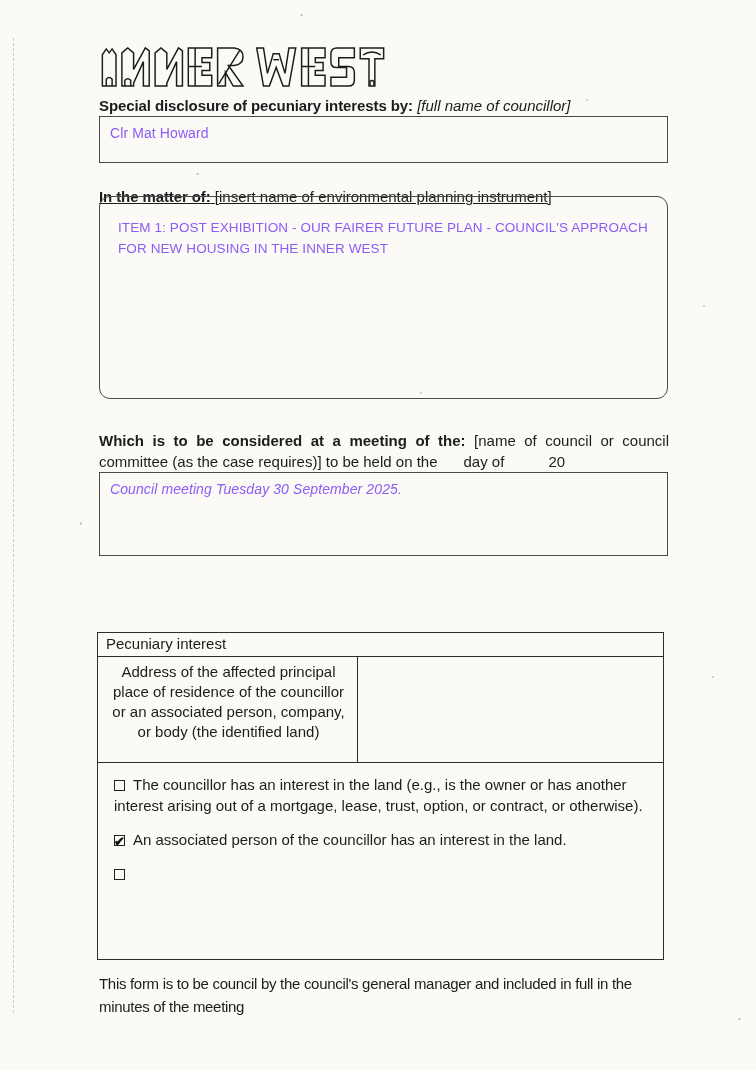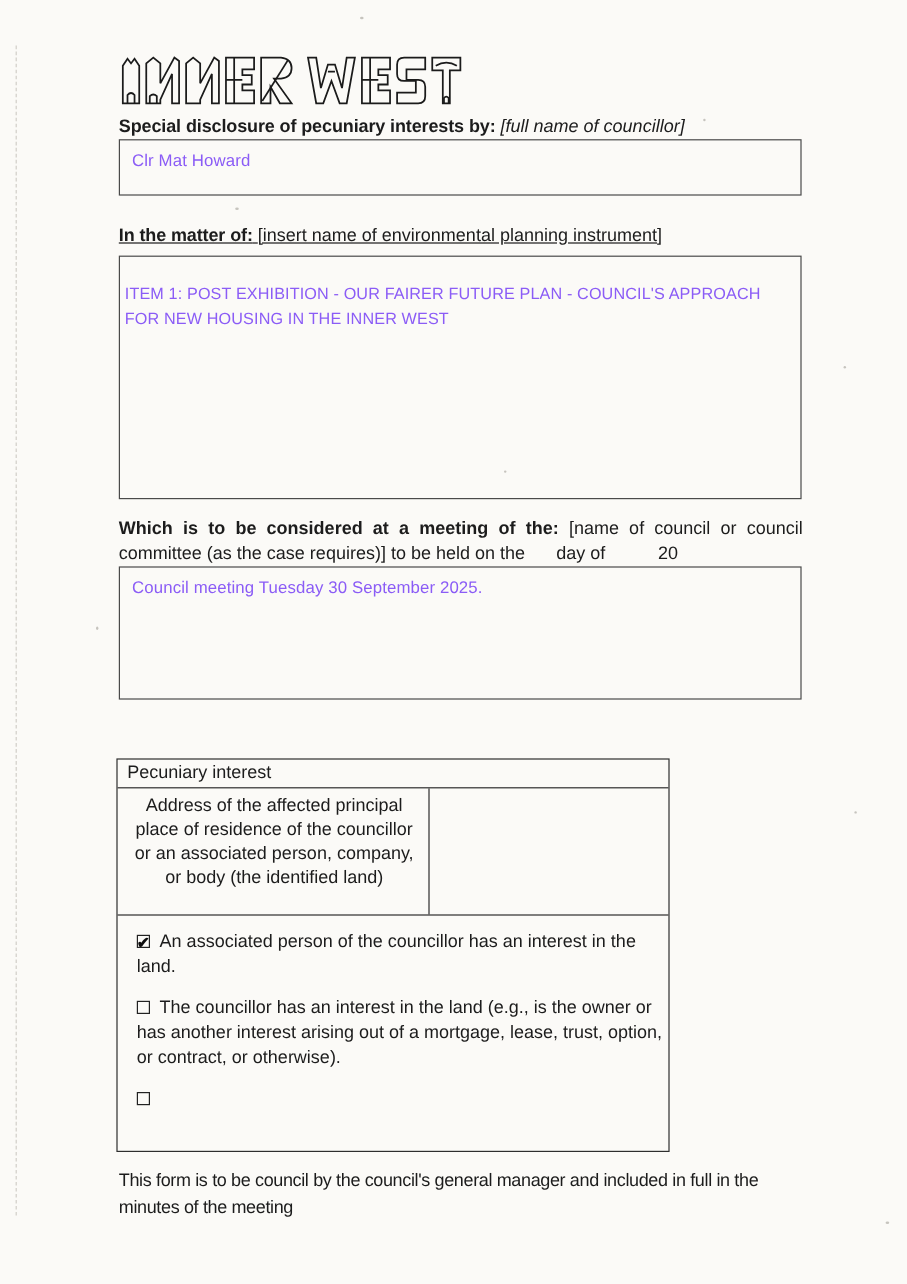--- a/index.html
+++ b/index.html
@@ -29,21 +29,21 @@
 
   .meeting {
     position:absolute; left:99px; top:430px; width:570px;
     font-size:15px; line-height:21px; text-align:justify;
   }
   .meeting b { font-weight:700; }
   .gap-a { display:inline-block; width:26px; }
   .gap-b { display:inline-block; width:44px; }
 
   .tbl {
-    position:absolute; left:97px; top:632px; width:461px;
+    position:absolute; left:97px; top:632px; width:567px;
     border:1.8px solid #2e2e2e; font-size:15px;
   }
   .tbl-header { height:24px; padding:2px 8px 0 8px; border-bottom:1.6px solid #2e2e2e; }
   .tbl-row { display:flex; }
   .row-address { height:106px; border-bottom:1.6px solid #2e2e2e;text-align:center; }
   .row-relationship { height:196px; }
   .cell-l {
     width:260px; border-right:1.6px solid #2e2e2e;
     padding:5px 10px 4px 12px; line-height:20px;
   }
@@ -125,42 +125,42 @@
   <p class="label" style="top:96px;"><b>Special disclosure of pecuniary interests by:</b>
     <span class="ph-italic">[full name of councillor]</span>
   </p>
   <div class="fill-box" style="top:116px; height:47px;">
     <span class="typed">Clr Mat Howard</span>
   </div>
 
   <p class="label" style="top:187px;text-decoration:underline;"><b>In the matter of:</b>
     <span>[insert name of environmental planning instrument]</span>
   </p>
-  <div class="fill-box" style="top:213px; height:203px; padding:20px 4px;">
+  <div class="fill-box" style="top:196px; height:203px; padding:20px 18px;border-radius:11px;">
     <span class="typed" style="font-size:13.5px; line-height:21px;">ITEM 1: POST EXHIBITION - OUR FAIRER FUTURE PLAN - COUNCIL'S APPROACH FOR NEW HOUSING IN THE INNER WEST</span>
   </div>
 
   <p class="meeting"><b>Which is to be considered at a meeting of the:</b>
     <span>[name of council or council committee (as the case requires)] to be held on the</span><span class="gap-a"></span><span>day of</span><span class="gap-b"></span><span>20</span>
   </p>
-  <div class="fill-box" style="top:472px; height:111px;">
+  <div class="fill-box" style="top:472px; height:84px;font-style:italic;">
     <span class="typed">Council meeting Tuesday 30 September 2025.</span>
   </div>
 
   <div class="tbl">
     <div class="tbl-header">Pecuniary interest</div>
 
     <div class="tbl-row row-address">
       <div class="cell-l">Address of the affected principal place of residence of the councillor or an associated person, company, or body (the identified land)</div>
     </div>
 
     <div class="tbl-row row-relationship">
       <div class="cell-r options">
+        <p class="option"><span class="cb"></span><span>The councillor has an interest in the land (e.g., is the owner or has another interest arising out of a mortgage, lease, trust, option, or contract, or otherwise).</span></p>
         <p class="option"><span class="cb checked"></span><span>An associated person of the councillor has an interest in the land.</span></p>
-        <p class="option"><span class="cb"></span><span>The councillor has an interest in the land (e.g., is the owner or has another interest arising out of a mortgage, lease, trust, option, or contract, or otherwise).</span></p>
         <p class="option"><span class="cb"></span></p>
       </div>
     </div>
   </div>
 
   <p class="footer-note">This form is to be council by the council's general manager and included in full in the minutes of the meeting</p>
 
 </div>
 
 </body></html>

